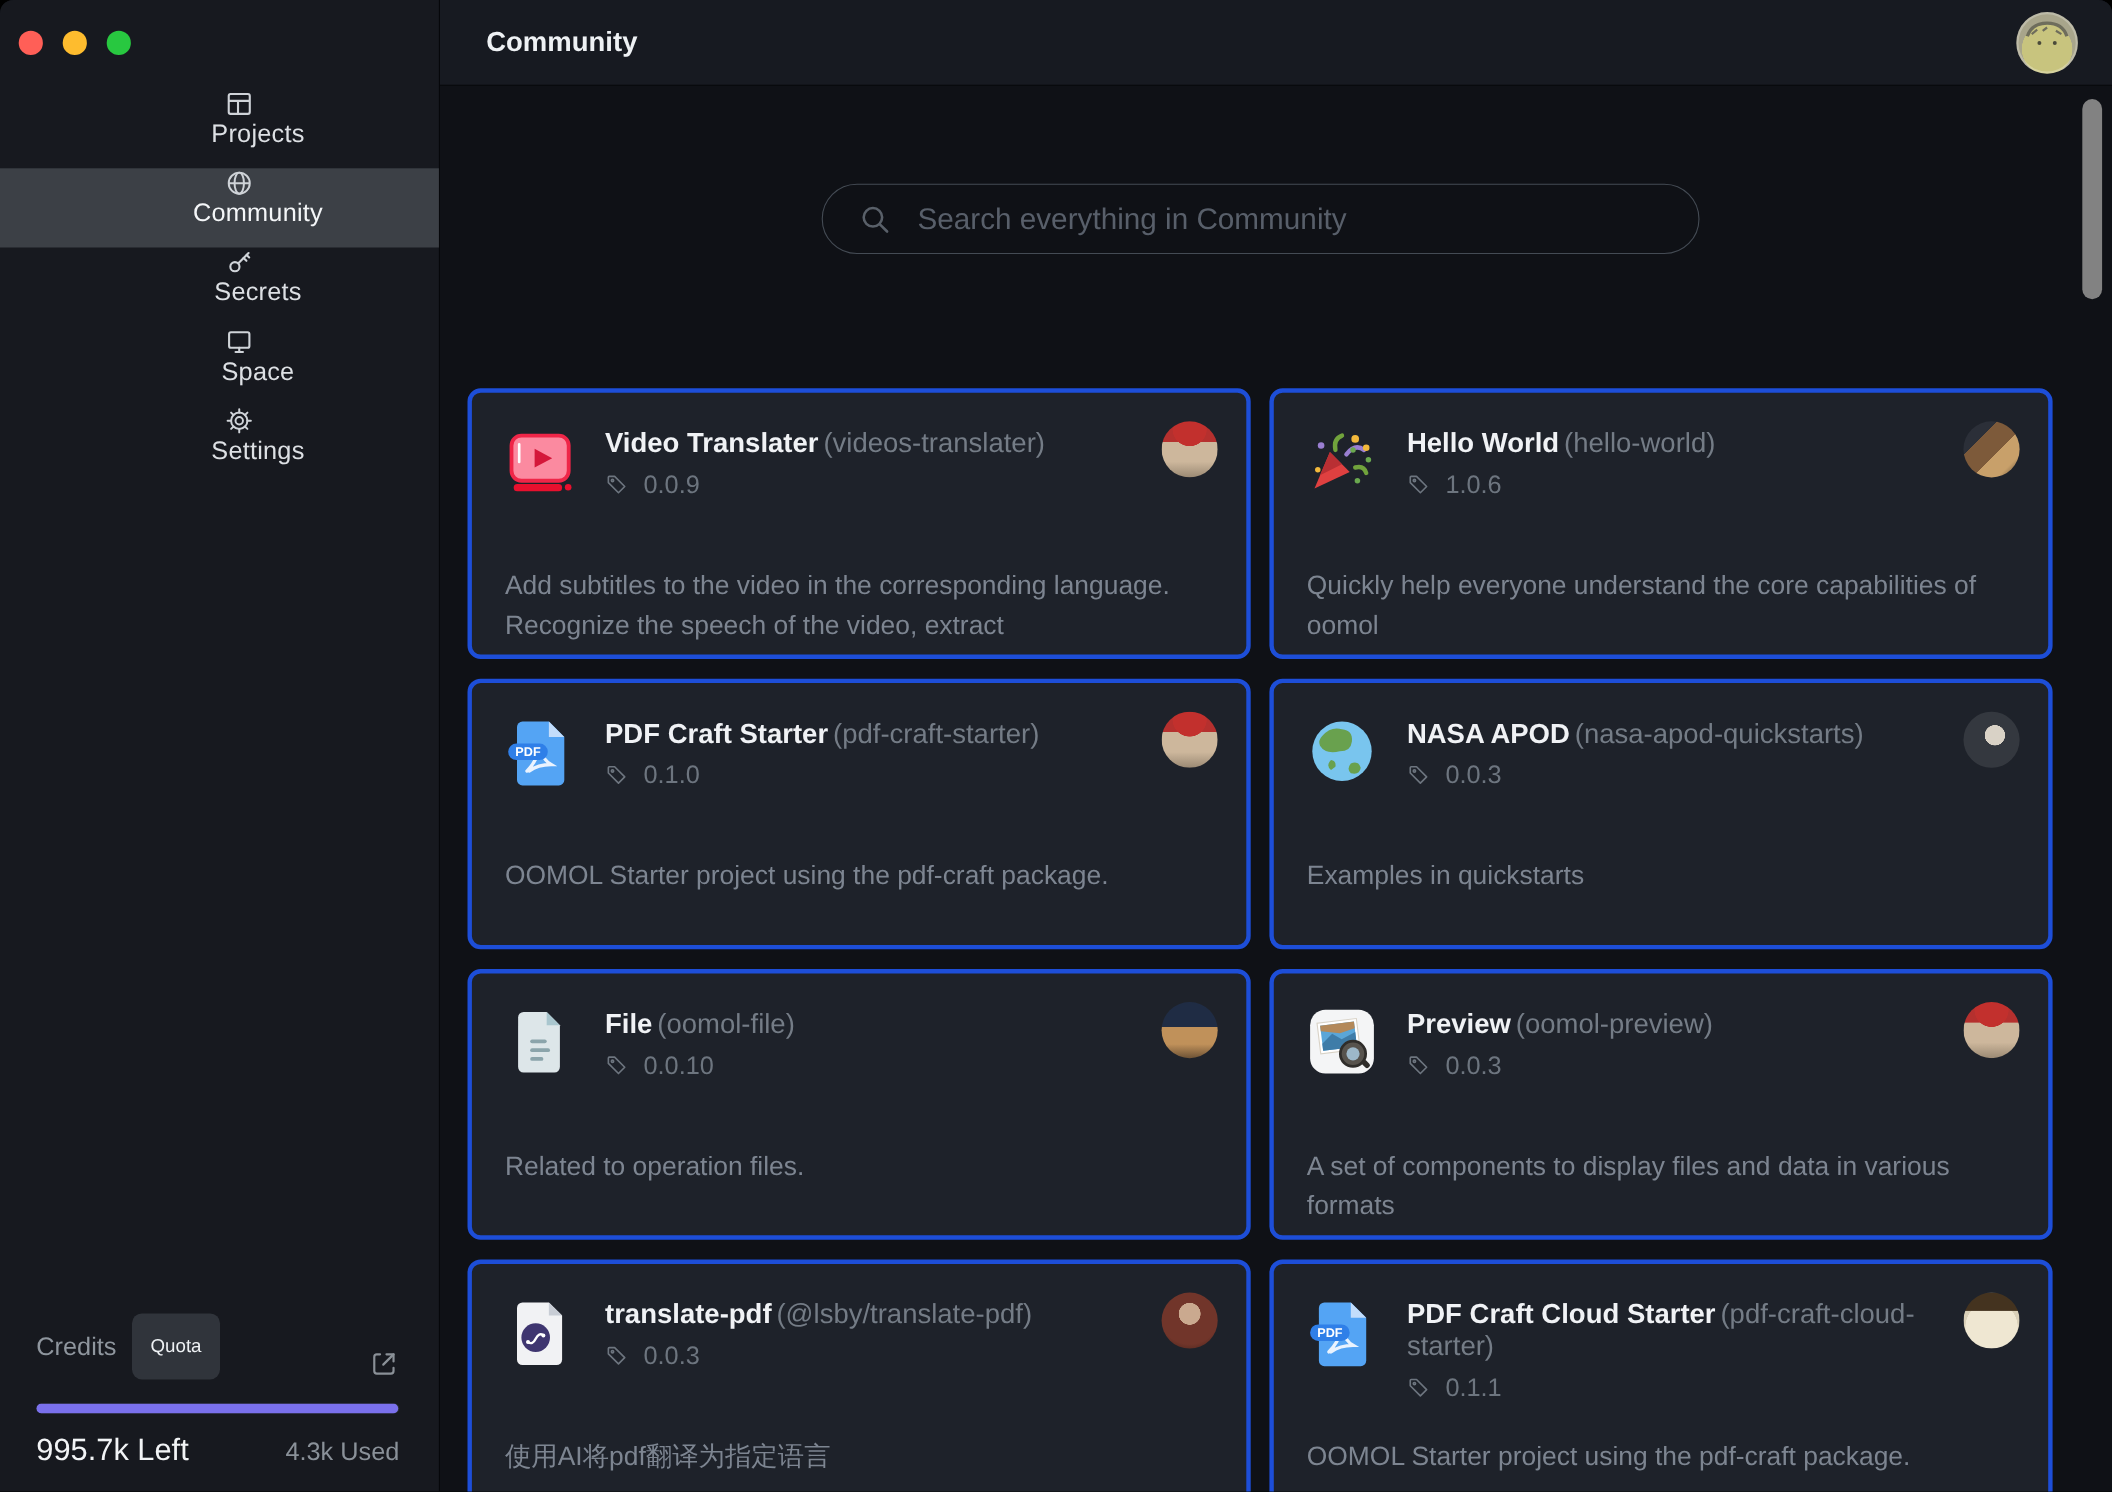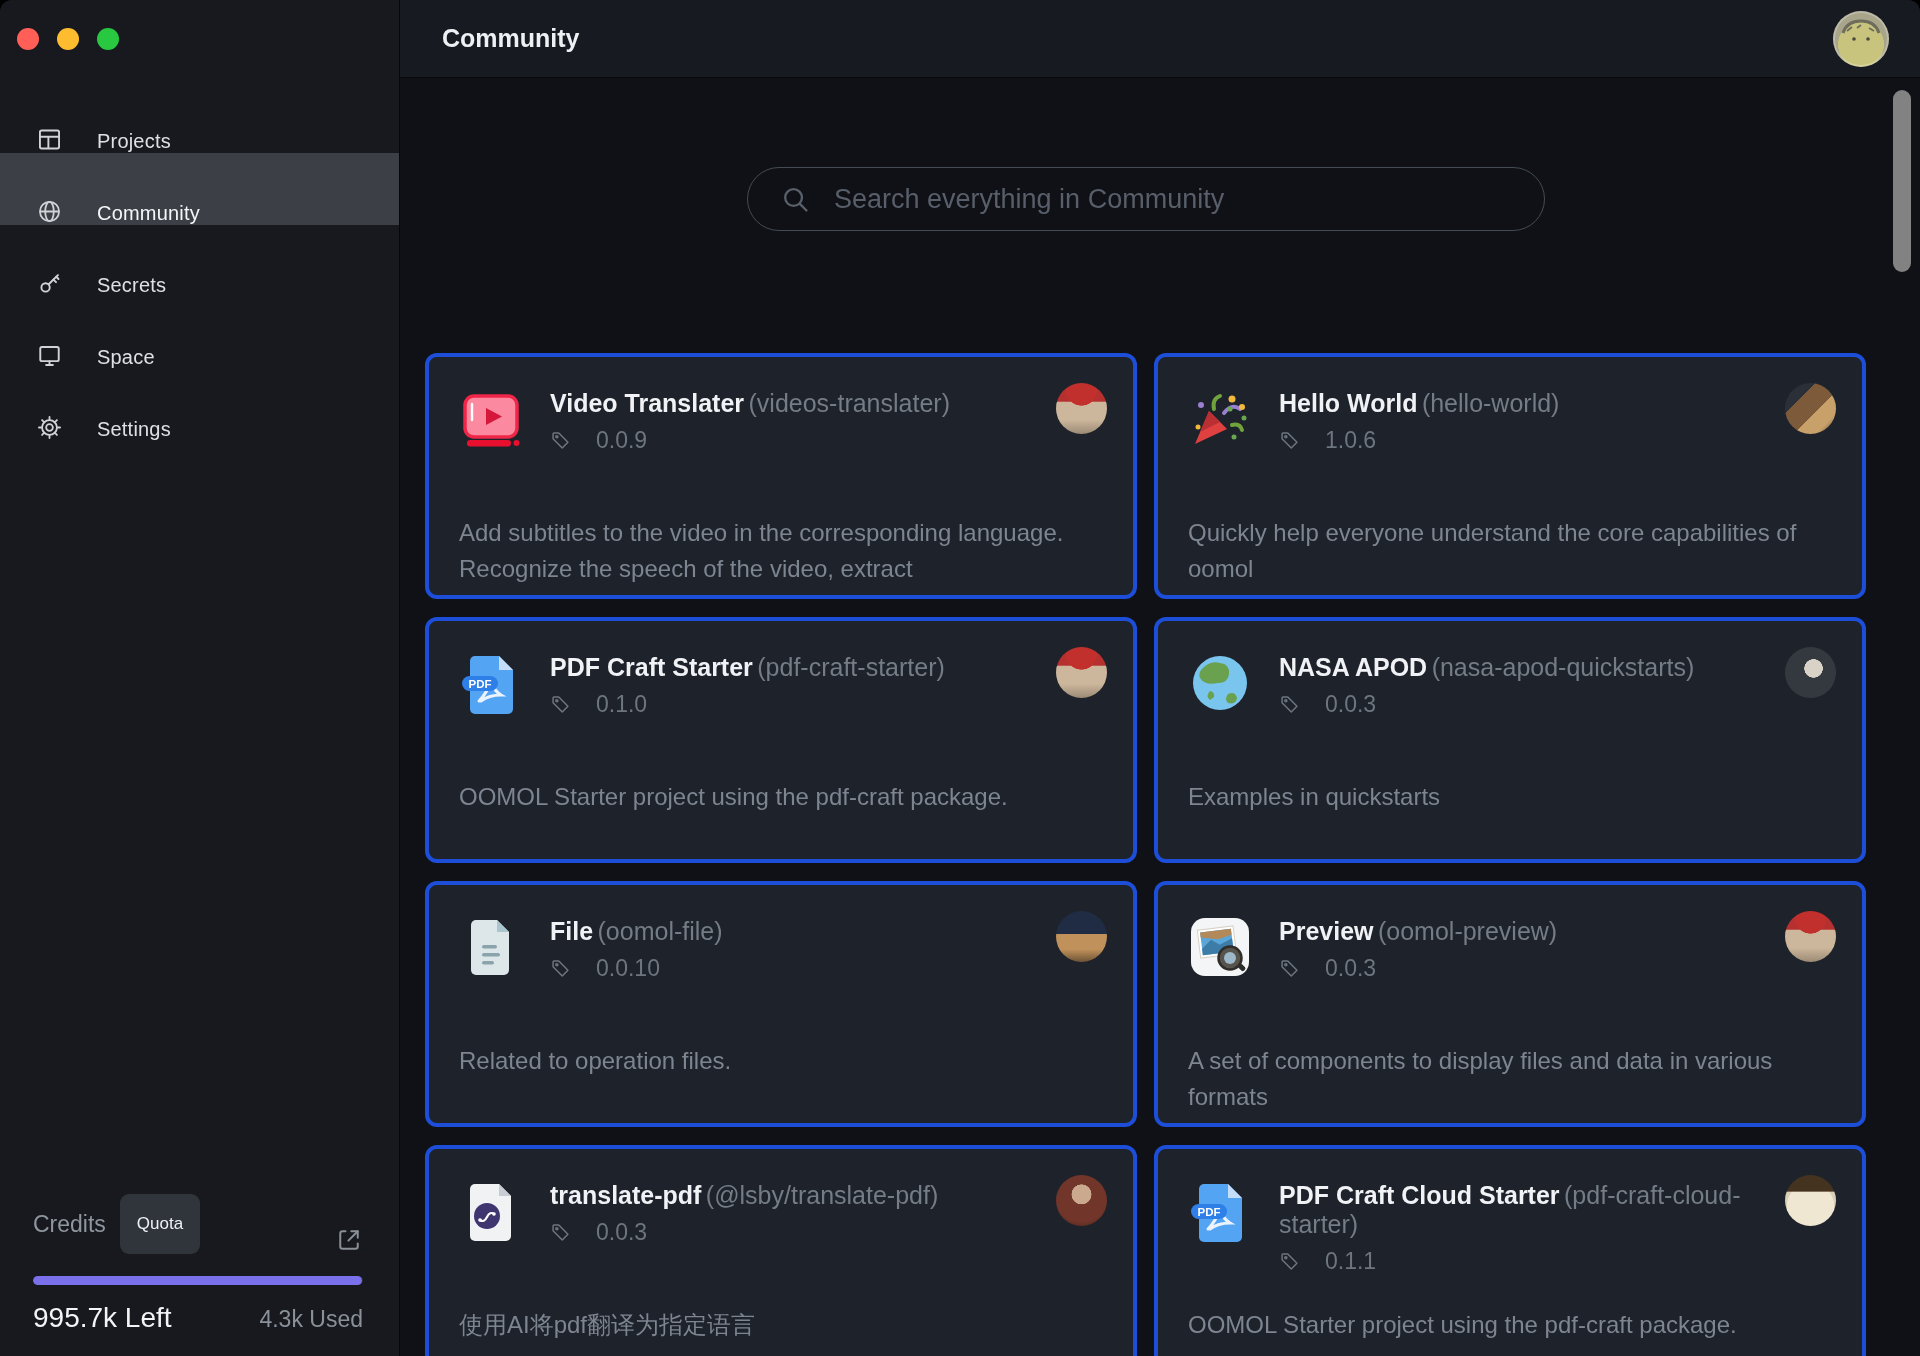--- a/index.html
+++ b/index.html
@@ -4,21 +4,21 @@
 <style>
   html,body{margin:0;padding:0;background:#000;width:1920px;height:1356px;
     font-family:"Liberation Sans","DejaVu Sans",sans-serif;}
   .window{position:absolute;inset:0;border-radius:12px 12px 0 0;overflow:hidden;background:#0e1014;}
 
   
   .sidebar{position:absolute;left:0;top:0;width:399px;height:100%;background:#17191f;border-right:1px solid #06070a;}
   .traffic{position:absolute;left:17px;top:28px;display:flex;gap:18px;}
   .traffic span{width:22px;height:22px;border-radius:50%;display:block;}
   .nav{position:absolute;top:81px;left:0;right:0;}
-  .nav-item{height:72px;display:flex;align-items:flex-end;padding-left:36px;cursor:pointer;color:#dde0e4;font-size:20px;}
+  .nav-item{height:72px;display:flex;align-items:center;padding-left:36px;cursor:pointer;color:#dde0e4;font-size:23px;flex-direction:column;}
   .nav-item.active{background:#3c4046;color:#f4f6f8;}
   .nav-icon{width:27px;height:27px;flex:0 0 27px;color:#cfd3d8;}
   .nav-icon svg{width:100%;height:100%;}
   .nav-label{margin-left:34px;letter-spacing:.2px;}
 
   .credits{position:absolute;left:33px;width:330px;bottom:22px;}
   .credits-row1{display:flex;align-items:flex-end;justify-content:space-between;}
   .credits-label{color:#8f969e;font-size:23px;}
   .quota-badge{background:#30343b;color:#eef1f4;font-size:17px;padding:20px 17px;border-radius:9px;margin-left:14px;}
   .ext-icon{width:28px;height:28px;color:#8a9097;cursor:pointer;}
@@ -49,21 +49,21 @@
   .grid{position:absolute;left:25px;top:353px;width:1441px;display:grid;
     grid-template-columns:712px 712px;grid-auto-rows:246px;gap:18px 17px;}
   .card{position:relative;background:#1e222a;border:4px solid #1d4ed8;border-radius:12px;
     padding:30px;box-sizing:border-box;cursor:pointer;overflow:hidden;}
   .card-head{display:flex;align-items:flex-start;padding-right:90px;}
   .card-icon{width:64px;height:64px;flex:0 0 64px;}
   .card-icon svg{width:100%;height:100%;}
   .card-headtext{margin-left:27px;margin-top:2px;}
   .card-title{font-size:25px;font-weight:700;color:#f0f2f5;}
   .card-slug{font-size:25px;color:#747c86;font-weight:400;}
-  .version-line{margin-top:9px;display:flex;align-items:center;gap:25px;color:#6d757f;font-size:23px;}
+  .version-line{margin-top:9px;display:flex;align-items:center;gap:14px;color:#6d757f;font-size:23px;}
   .tag-icon{width:21px;height:21px;color:#6d757f;}
   .tag-icon svg{width:100%;height:100%;}
   .card-avatar{position:absolute;top:26px;right:26px;width:51px;height:51px;border-radius:50%;}
   .card-desc{position:absolute;left:30px;right:48px;top:158px;color:#7d8591;font-size:24px;line-height:36px;}
 
   
   .avatar--cat-red-hat{background:
     radial-gradient(circle at 50% 14%,#c2302d 0 30%,transparent 31%),
     linear-gradient(180deg,#b5302e 0 36%,#cdb79c 37% 72%,#9b8a74 100%);}
   .avatar--photo-collage{background:linear-gradient(135deg,#2b2f38 0 30%,#7d5a3a 30% 58%,#c8a06a 58% 80%,#4a3a2a 100%);}

